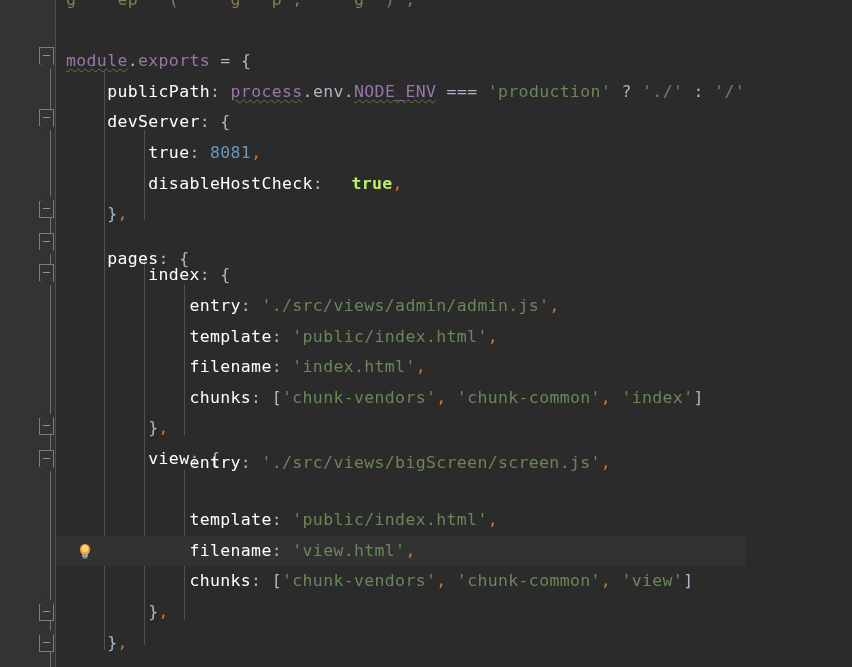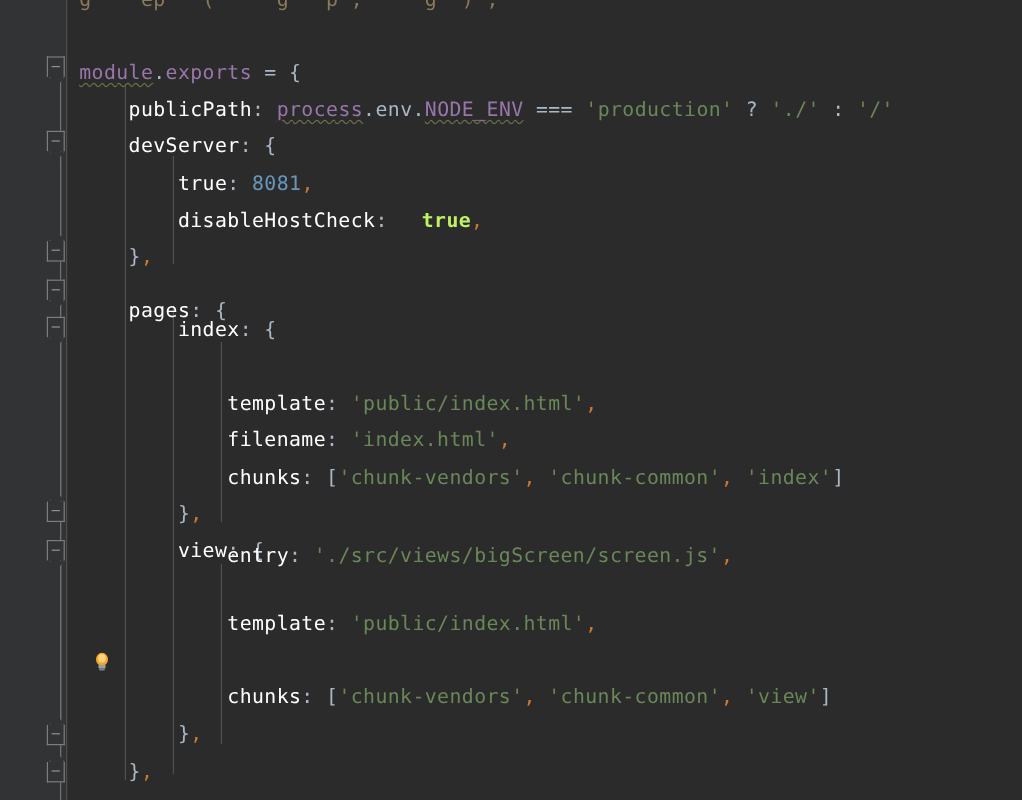--- a/index.html
+++ b/index.html
@@ -228,25 +228,27 @@
       <div class="line clipped" id="line-clipped-top" style="top: -15px;"><span class="txt" style="color: rgb(138, 122, 90);">g    ep   (     g   p ,     g  ) ;</span></div>
       <div class="line" id="line-blank-1" style="top: 15.6px;"><span class="txt" style="color: rgb(138, 122, 90);"></span></div>
       <div class="line" id="line-module-exports" style="top: 46.2px;"><span class="txt"><span class="t-global squiggle">module</span><span class="t-punc">.</span><span class="t-field">exports</span><span class="t-punc"> </span><span class="t-op">=</span><span class="t-punc"> </span><span class="t-brace">{</span></span></div>
       <div class="line" id="line-publicpath" style="top: 76.8px;"><span class="txt"><span class="t-punc">    </span><span class="t-prop">publicPath</span><span class="t-punc">:</span><span class="t-punc"> </span><span class="t-global squiggle">process</span><span class="t-punc">.</span><span class="t-ident">env</span><span class="t-punc">.</span><span class="t-field squiggle">NODE_ENV</span><span class="t-punc"> </span><span class="t-op">===</span><span class="t-punc"> </span><span class="t-str">'production'</span><span class="t-punc"> </span><span class="t-op">?</span><span class="t-punc"> </span><span class="t-str">'./'</span><span class="t-punc"> </span><span class="t-op">:</span><span class="t-punc"> </span><span class="t-str">'/'</span><span class="t-comma">,</span></span></div>
       <div class="line" id="line-devserver" style="top: 107.4px;"><span class="txt"><span class="t-punc">    </span><span class="t-prop">devServer</span><span class="t-punc">:</span><span class="t-punc"> </span><span class="t-brace">{</span></span></div>
       <div class="line" id="line-port" style="top: 138px;"><span class="txt"><span class="t-punc">        </span><span class="t-prop">true</span><span class="t-punc">:</span><span class="t-punc"> </span><span class="t-num">8081</span><span class="t-comma">,</span></span></div>
       <div class="line" id="line-disablehostcheck" style="top: 168.6px;"><span class="txt"><span class="t-punc">        </span><span class="t-prop">disableHostCheck</span><span class="t-punc">:</span><span class="t-punc"> </span><span class="t-kw">true</span><span class="t-comma">,</span></span></div>
       <div class="line" id="line-close-devserver" style="top: 199.2px;"><span class="txt"><span class="t-punc">    </span><span class="t-brace">}</span><span class="t-comma">,</span></span></div>
       <div class="line" id="line-pages" style="top: 229.8px; margin-top: 14px;"><span class="txt"><span class="t-punc">    </span><span class="t-prop">pages</span><span class="t-punc">:</span><span class="t-punc"> </span><span class="t-brace">{</span></span></div>
       <div class="line" id="line-index" style="top: 260.4px;"><span class="txt"><span class="t-punc">        </span><span class="t-prop">index</span><span class="t-punc">:</span><span class="t-punc"> </span><span class="t-brace">{</span></span></div>
+      <div class="line" id="line-index-entry" style="top: 291px;"><span class="txt"><span class="t-punc">            </span><span class="t-prop">entry</span><span class="t-punc">:</span><span class="t-punc"> </span><span class="t-str">'./src/views/admin/admin.js'</span><span class="t-comma">,</span></span></div>
       <div class="line" id="line-index-template" style="top: 321.6px;"><span class="txt"><span class="t-punc">            </span><span class="t-prop">template</span><span class="t-punc">:</span><span class="t-punc"> </span><span class="t-str">'public/index.html'</span><span class="t-comma">,</span></span></div>
       <div class="line" id="line-index-filename" style="top: 352.2px;"><span class="txt"><span class="t-punc">            </span><span class="t-prop">filename</span><span class="t-punc">:</span><span class="t-punc"> </span><span class="t-str">'index.html'</span><span class="t-comma">,</span></span></div>
       <div class="line" id="line-index-chunks" style="top: 382.8px;"><span class="txt"><span class="t-punc">            </span><span class="t-prop">chunks</span><span class="t-punc">:</span><span class="t-punc"> </span><span class="t-brace">[</span><span class="t-str">'chunk-vendors'</span><span class="t-comma">,</span><span class="t-punc"> </span><span class="t-str">'chunk-common'</span><span class="t-comma">,</span><span class="t-punc"> </span><span class="t-str">'index'</span><span class="t-brace">]</span></span></div>
       <div class="line" id="line-close-index" style="top: 413.4px;"><span class="txt"><span class="t-punc">        </span><span class="t-brace">}</span><span class="t-comma">,</span></span></div>
       <div class="line" id="line-view" style="top: 444px;"><span class="txt"><span class="t-punc">        </span><span class="t-prop">view</span><span class="t-punc">:</span><span class="t-punc"> </span><span class="t-brace">{</span></span></div>
       <div class="line" id="line-view-entry" style="top: 448px;"><span class="txt"><span class="t-punc">            </span><span class="t-prop">entry</span><span class="t-punc">:</span><span class="t-punc"> </span><span class="t-str">'./src/views/bigScreen/screen.js'</span><span class="t-comma">,</span></span></div>
       <div class="line" id="line-view-template" style="top: 505.2px;"><span class="txt"><span class="t-punc">            </span><span class="t-prop">template</span><span class="t-punc">:</span><span class="t-punc"> </span><span class="t-str">'public/index.html'</span><span class="t-comma">,</span></span></div>
+      <div class="line current" id="line-view-filename" style="top: 535.8px;"><span class="txt"><span class="t-punc">            </span><span class="t-prop">filename</span><span class="t-punc">:</span><span class="t-punc"> </span><span class="t-str">'view.html'</span><span class="t-comma">,</span></span></div>
       <div class="line" id="line-view-chunks" style="top: 566.4px;"><span class="txt"><span class="t-punc">            </span><span class="t-prop">chunks</span><span class="t-punc">:</span><span class="t-punc"> </span><span class="t-brace">[</span><span class="t-str">'chunk-vendors'</span><span class="t-comma">,</span><span class="t-punc"> </span><span class="t-str">'chunk-common'</span><span class="t-comma">,</span><span class="t-punc"> </span><span class="t-str">'view'</span><span class="t-brace">]</span></span></div>
       <div class="line" id="line-close-view" style="top: 597px;"><span class="txt"><span class="t-punc">        </span><span class="t-brace">}</span><span class="t-comma">,</span></span></div>
       <div class="line" id="line-close-pages" style="top: 627.6px;"><span class="txt"><span class="t-punc">    </span><span class="t-brace">}</span><span class="t-comma">,</span></span></div>
     </div>
 
 </div>
 
 </body></html>

